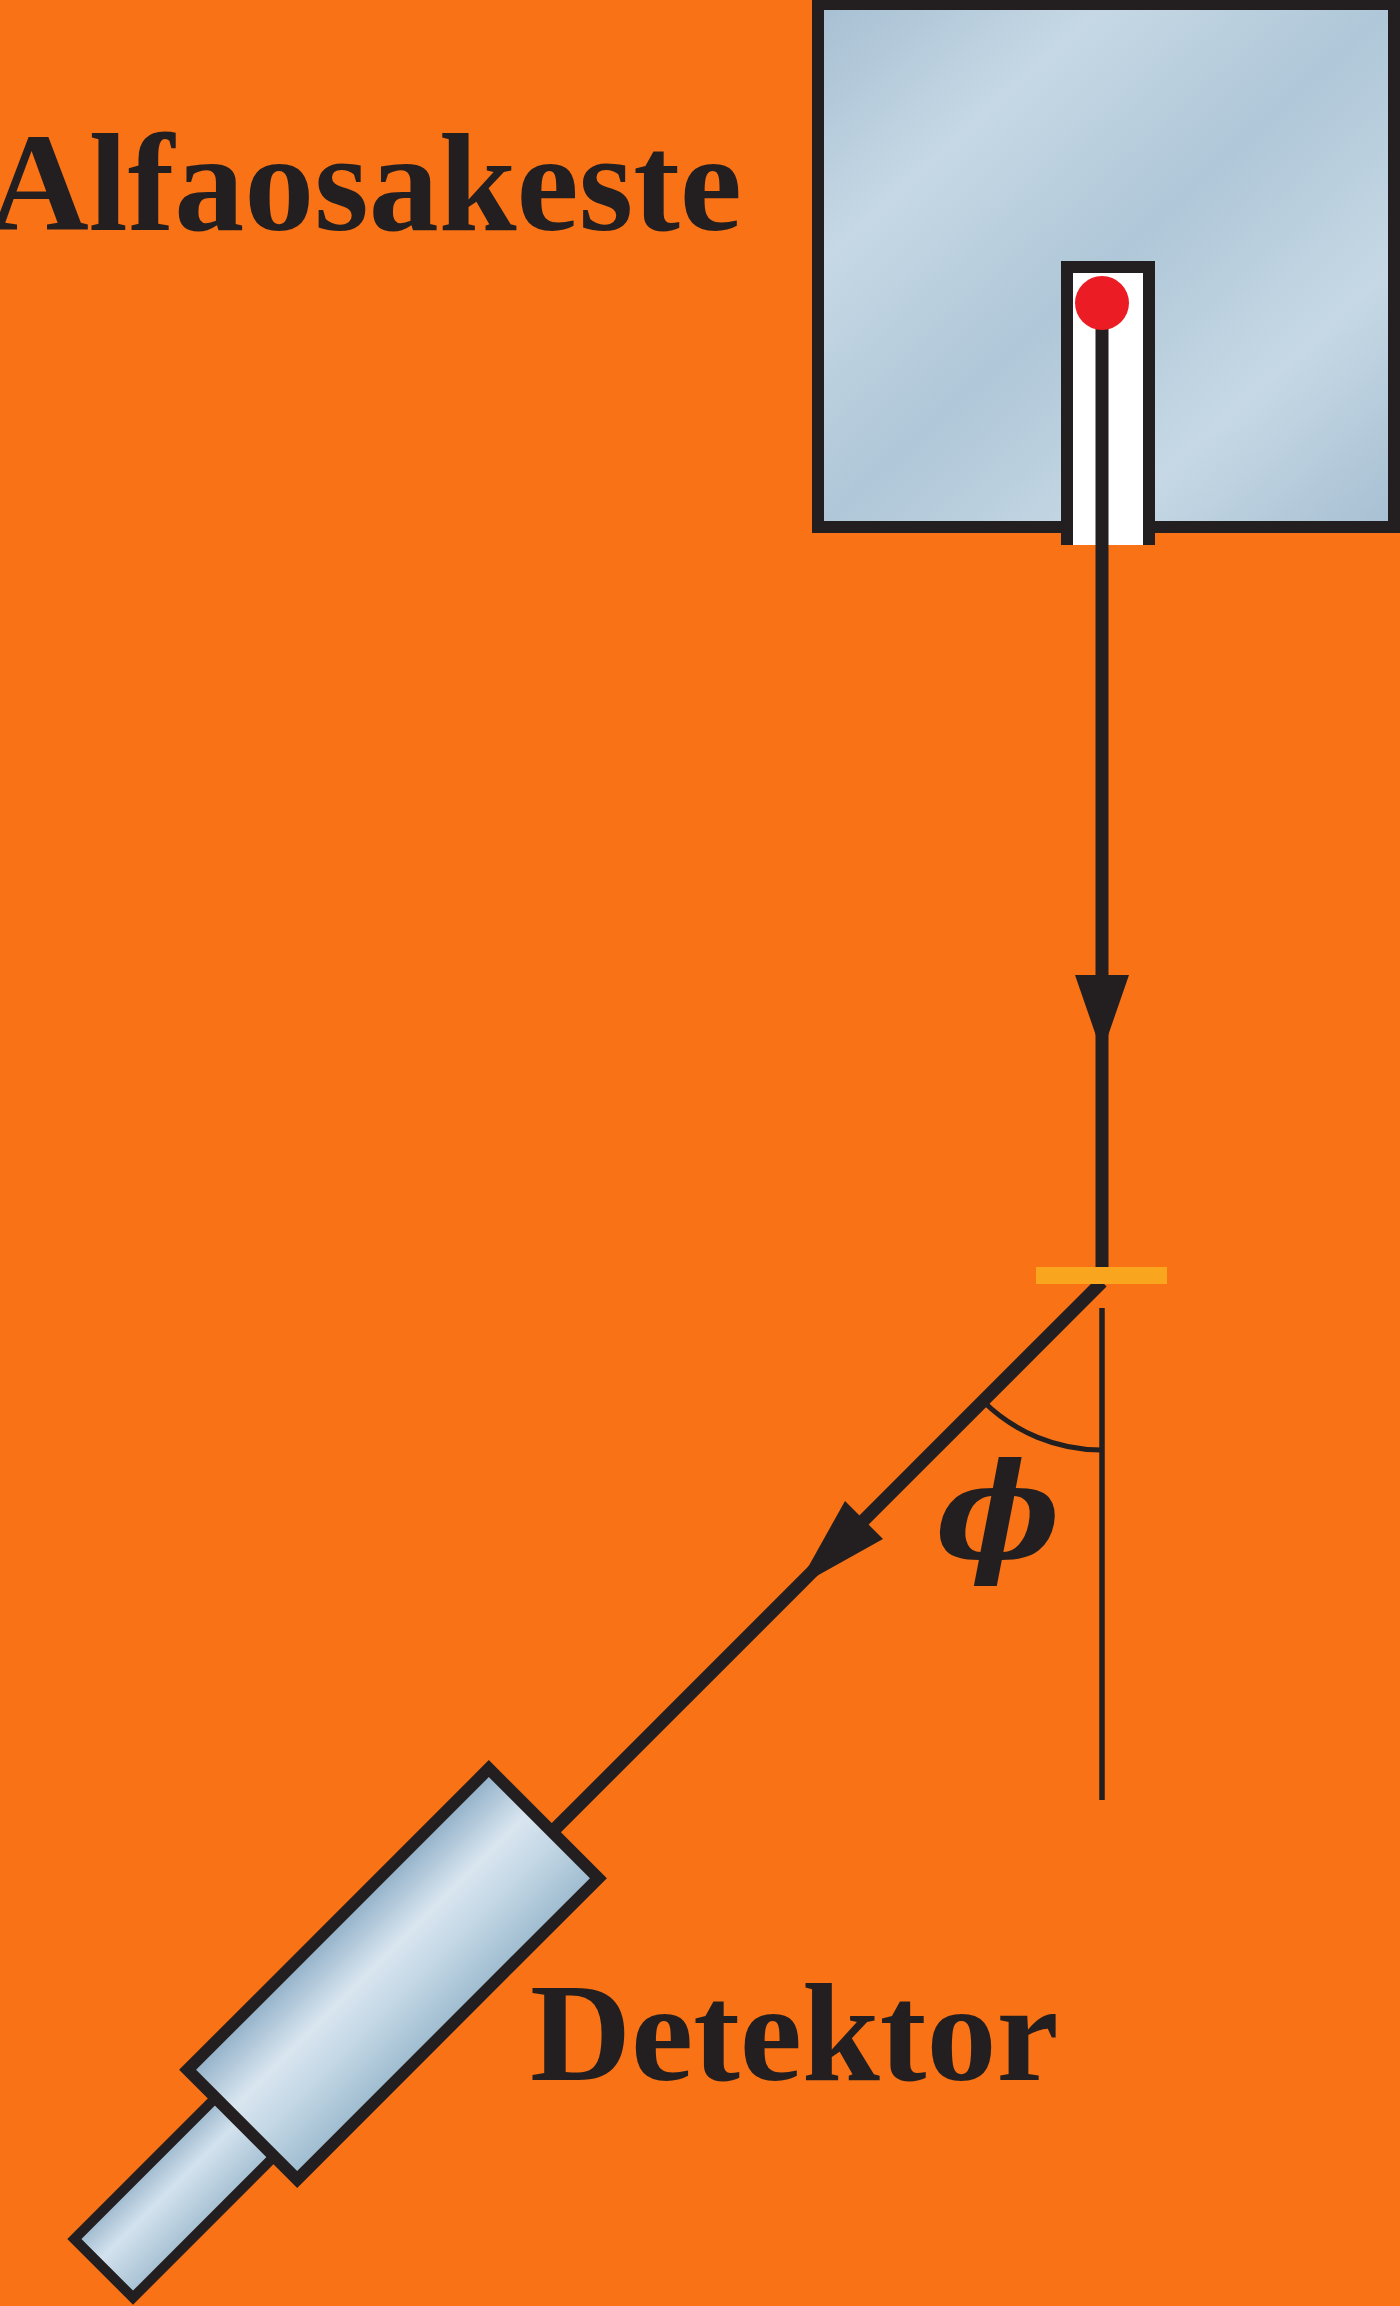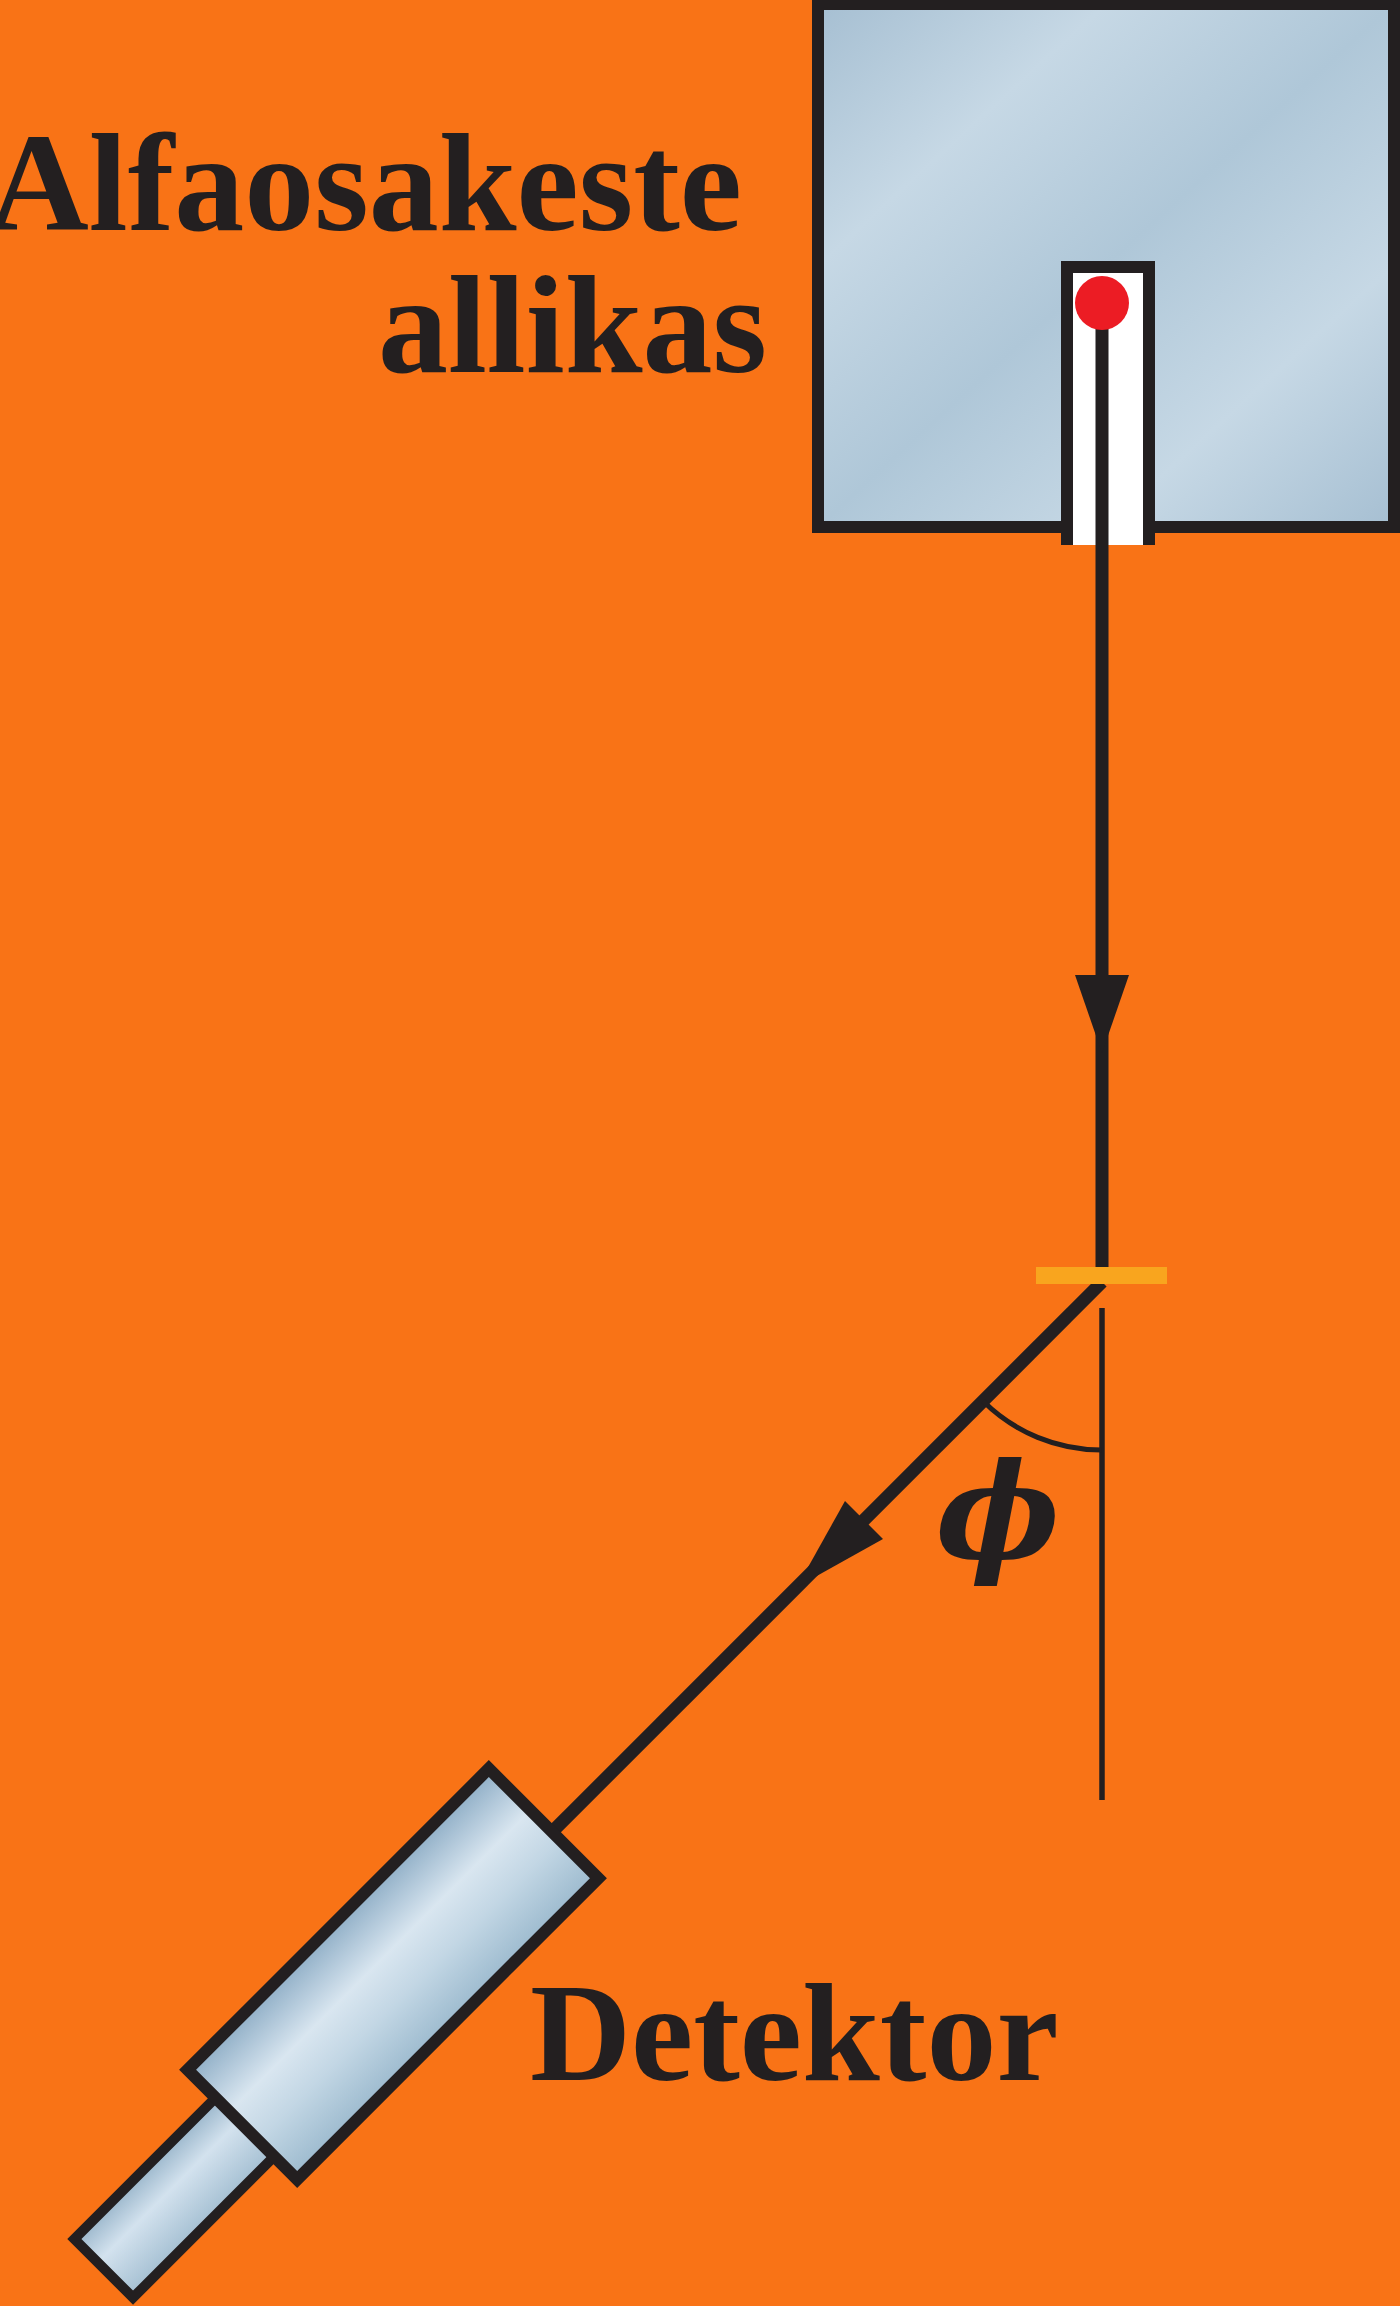--- a/index.html
+++ b/index.html
@@ -82,20 +82,19 @@
       <rect x="-115" y="-41.5" width="230" height="83" fill="url(#neckGrad)" stroke="#231F20" stroke-width="10"></rect>
     </g>
 
     <g transform="translate(393,1974) rotate(-45)">
       <rect x="-213" y="-77.5" width="426" height="155" fill="url(#bodyGrad)" stroke="#231F20" stroke-width="12"></rect>
     </g>
   </svg>
 
   <div class="lbl right" style="right:658px;top:112px;">Alfaosakeste</div>
 
-  <div class="lbl right" style="right:633px;top:254px;">allikas</div>
 
 
   <div id="angle-label">ϕ</div>
 
   <div class="lbl" style="left:530px;top:1962px;text-align:right;">Detektor</div>
 
 </div>
 
 </body></html>

